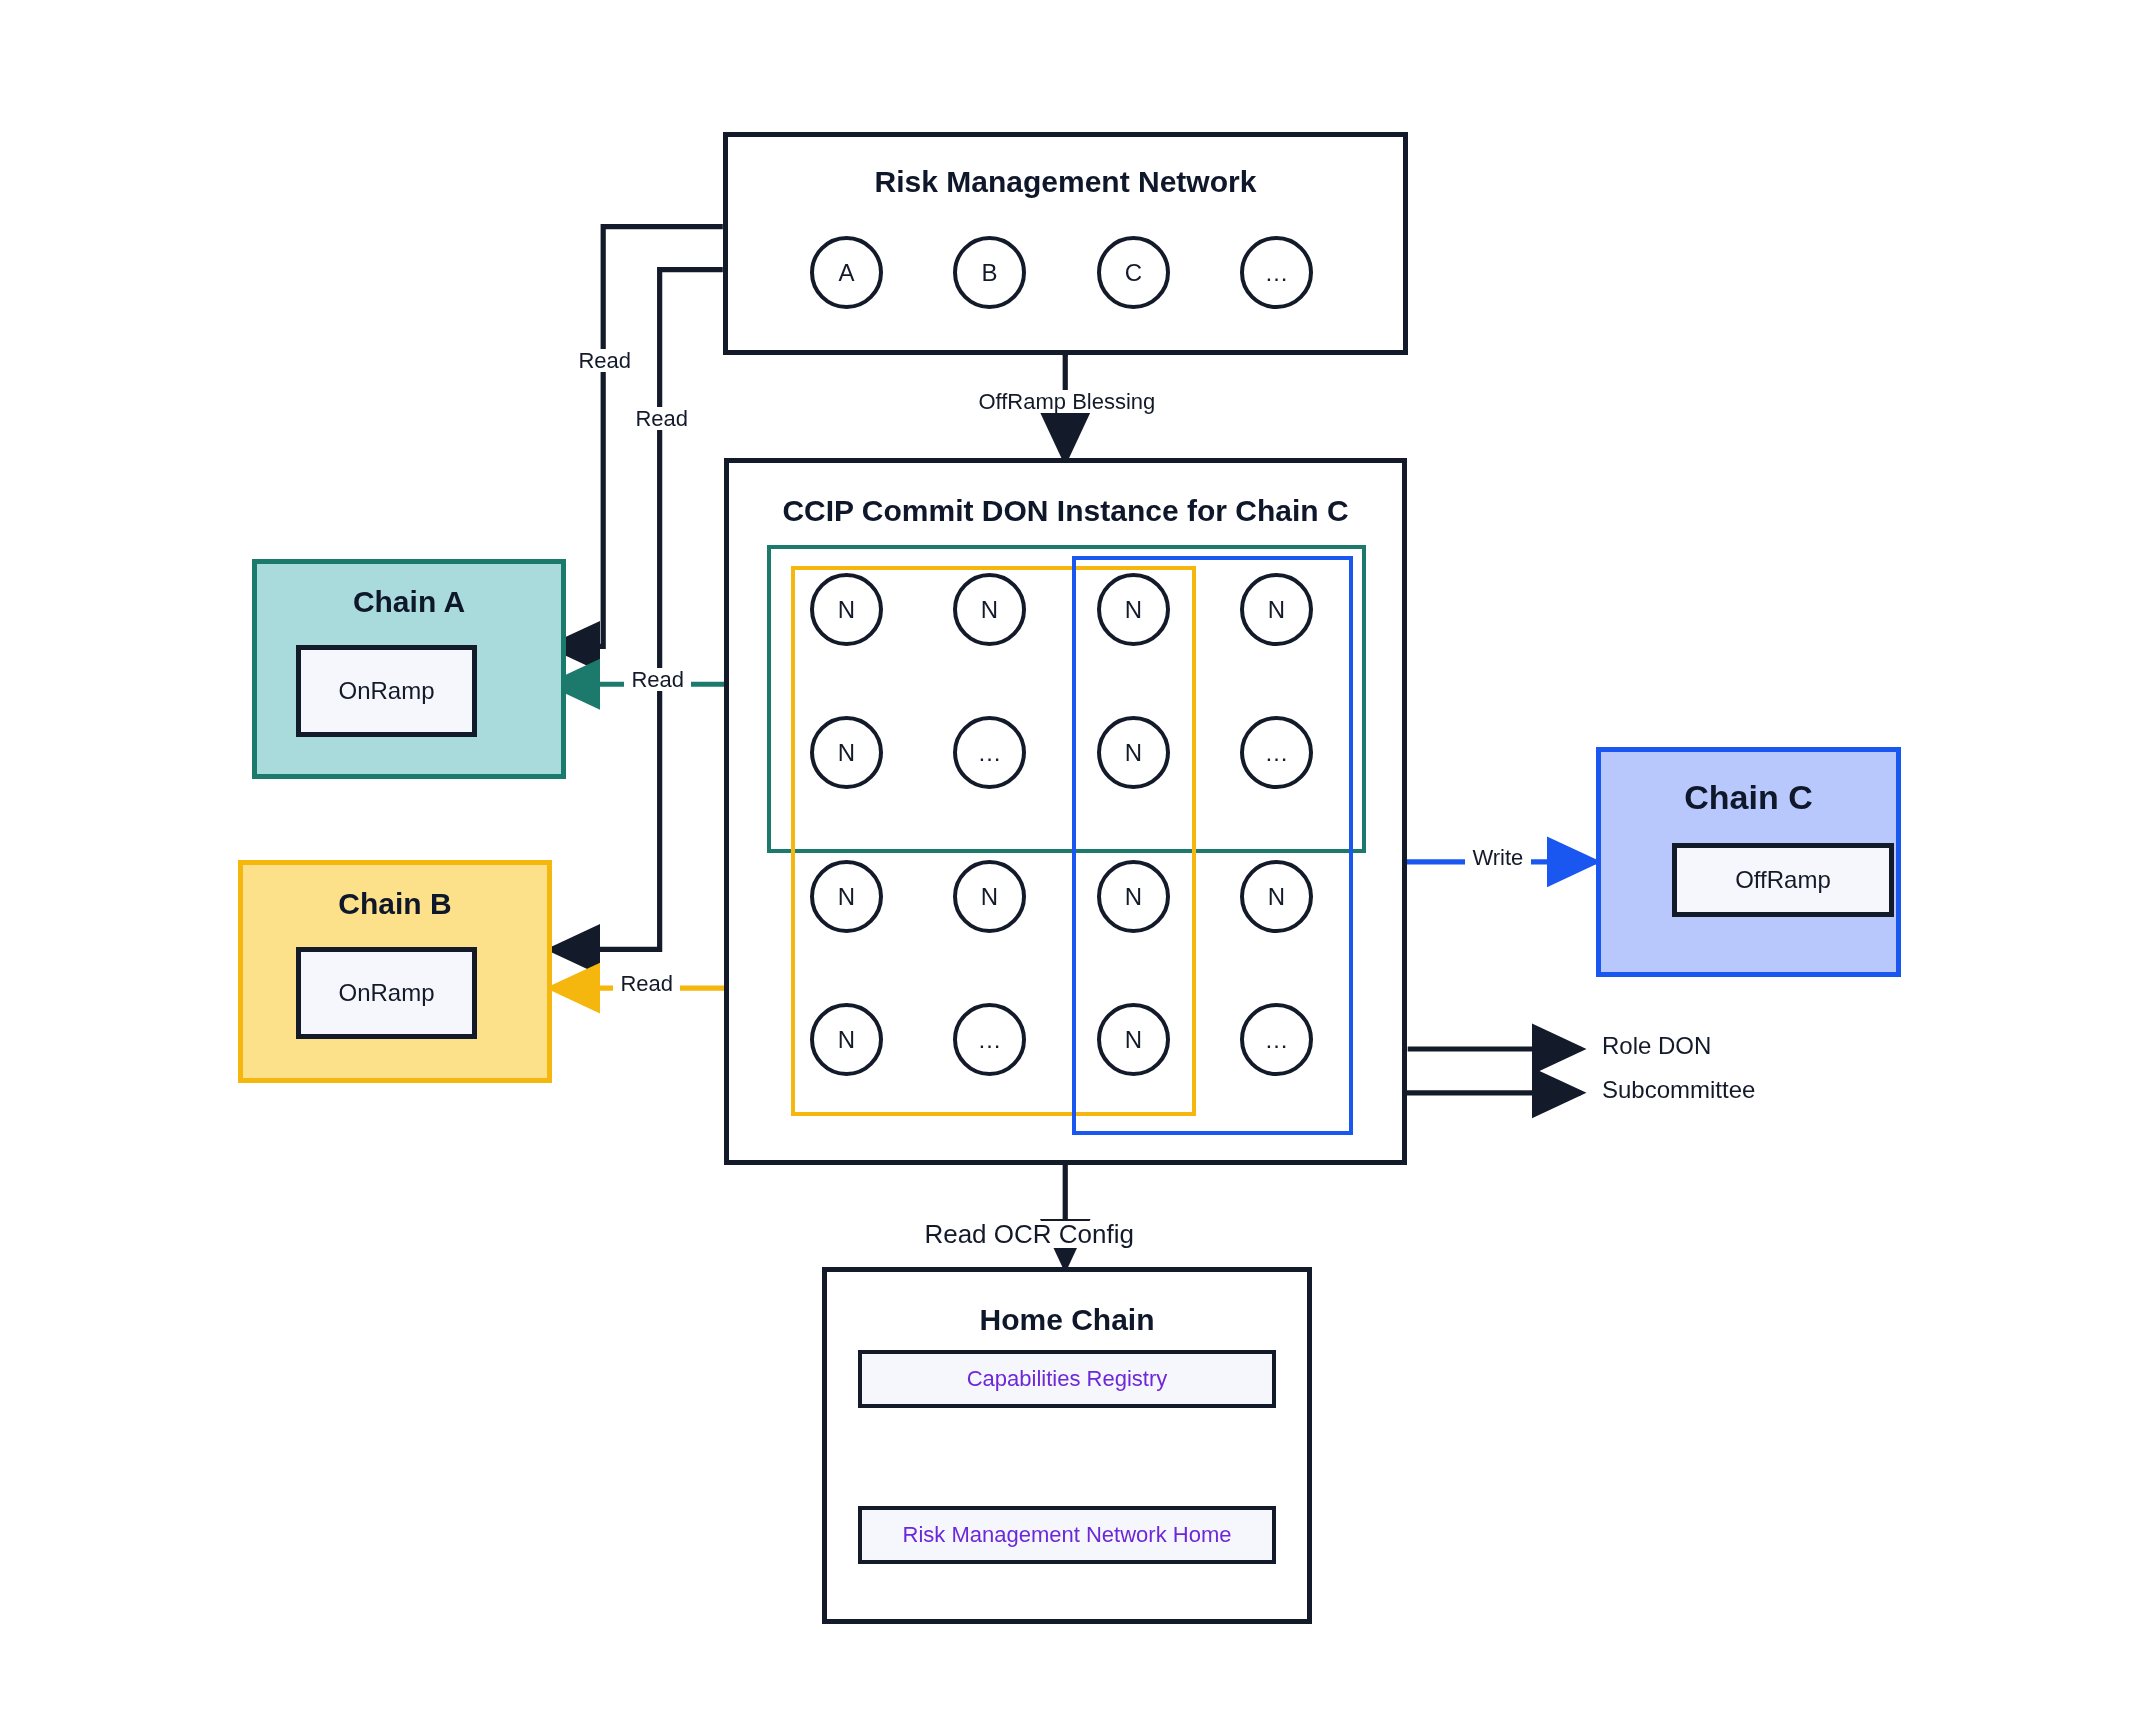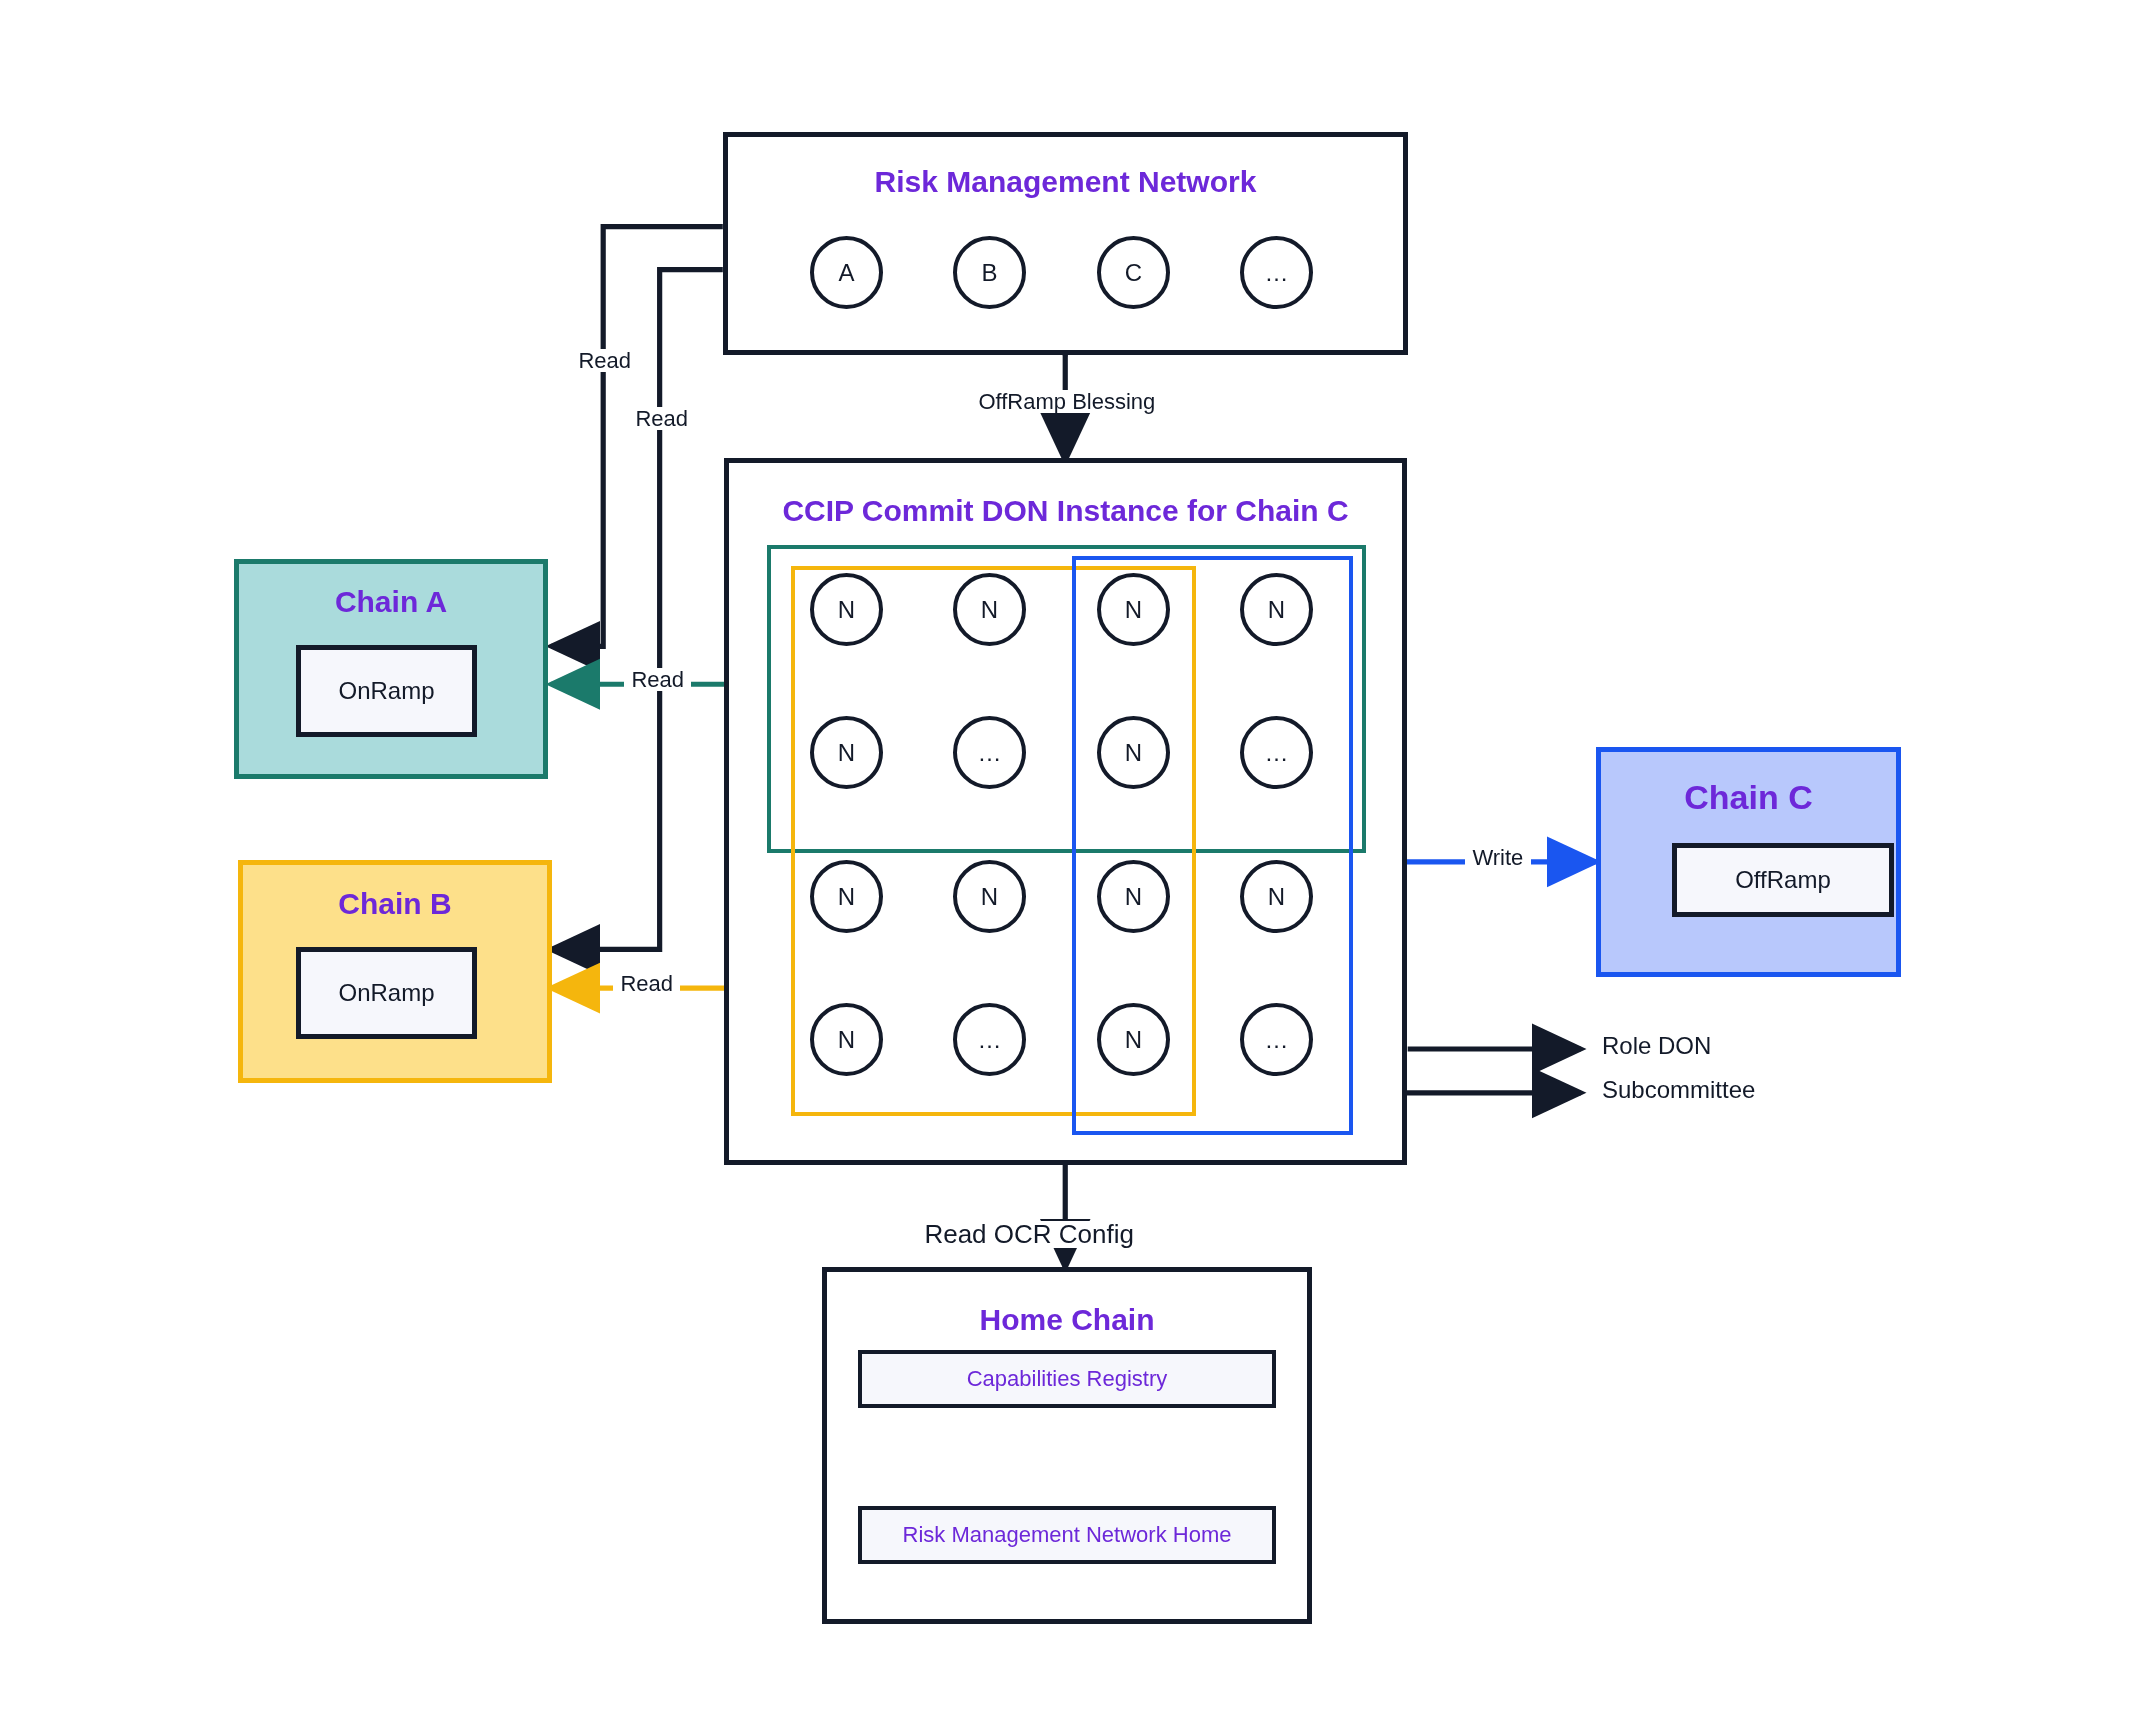--- a/index.html
+++ b/index.html
@@ -2,21 +2,21 @@
 <html style="font-size:12px"><head>
 <meta charset="utf-8">
 <style>
   html,body{margin:0;padding:0;background:#ffffff;}
   body{font-family:"Liberation Sans","DejaVu Sans",sans-serif;}
   #stage{position:relative;width:2129px;height:1731px;background:#ffffff;overflow:hidden;}
   svg#wires{position:absolute;left:0;top:0;width:2129px;height:1731px;overflow:visible;}
 
   .box{position:absolute;box-sizing:border-box;}
   .plain-box{border:5.2px solid #131A29;background:#ffffff;}
-  .title{position:absolute;left:0;right:0;text-align:center;color:#6d28d9;font-weight:bold;}
+  .title{position:absolute;left:0;right:0;text-align:center;color:#0f172a;font-weight:bold;}
 
   .chainA{border:5.2px solid #1B7A6B;background:#AADBDC;}
   .chainB{border:5.2px solid #F5B60D;background:#FDE08A;}
   .chainC{border:5.2px solid #1A56F0;background:#B8C8FC;}
 
   .ramp{position:absolute;box-sizing:border-box;border:5.2px solid #131A29;background:#F6F7FC;
         display:flex;align-items:center;justify-content:center;color:#131A29;}
 
   .node{position:absolute;box-sizing:border-box;border:4.5px solid #131A29;border-radius:50%;
         background:#ffffff;display:flex;align-items:center;justify-content:center;
@@ -103,21 +103,21 @@
   <div class="node" style="left:810px;top:860px;width:73px;height:73px;font-size:24px;">N</div>
   <div class="node" style="left:953px;top:860px;width:73px;height:73px;font-size:24px;">N</div>
   <div class="node" style="left:1097px;top:860px;width:73px;height:73px;font-size:24px;">N</div>
   <div class="node" style="left:1240px;top:860px;width:73px;height:73px;font-size:24px;">N</div>
 
   <div class="node" style="left:810px;top:1003px;width:73px;height:73px;font-size:24px;">N</div>
   <div class="node" style="left:953px;top:1003px;width:73px;height:73px;font-size:24px;">…</div>
   <div class="node" style="left:1097px;top:1003px;width:73px;height:73px;font-size:24px;">N</div>
   <div class="node" style="left:1240px;top:1003px;width:73px;height:73px;font-size:24px;">…</div>
 
-  <div class="box chainA" style="left:234px;top:559px;width:314px;height:220px;">
+  <div class="box chainA" style="left:252px;top:559px;width:314px;height:220px;">
     <div class="title" style="top:21px;font-size:30px;">Chain A</div>
   </div>
   <div class="ramp" style="left:296px;top:645px;width:181px;height:92px;font-size:24px;">OnRamp</div>
 
   <div class="box chainB" style="left:238px;top:860px;width:314px;height:223px;padding-left:8px;">
     <div class="title" style="top:22px;font-size:30px;">Chain B</div>
   </div>
   <div class="ramp" style="left:296px;top:947px;width:181px;height:92px;font-size:24px;">OnRamp</div>
 
   <div class="box chainC" style="left:1596px;top:747px;width:305px;height:230px;">

